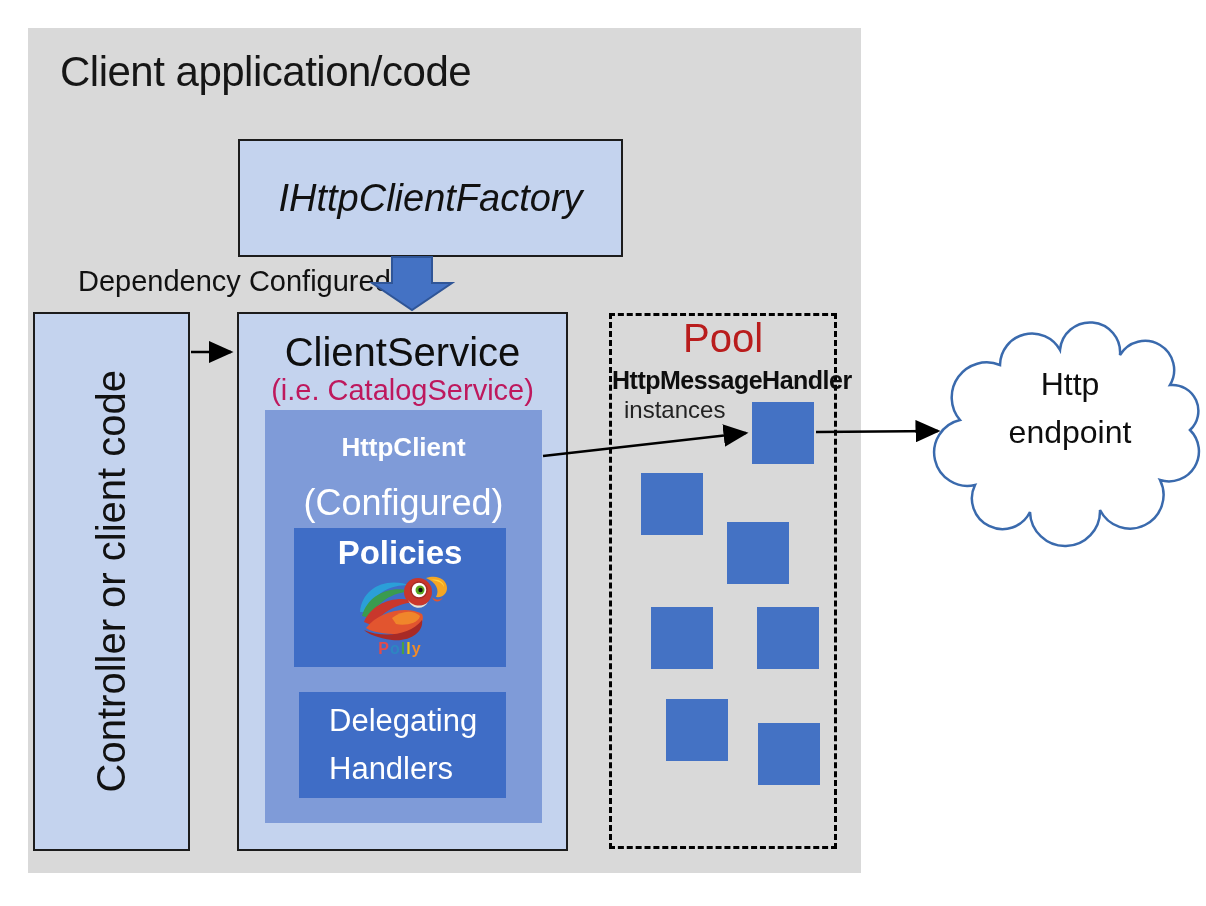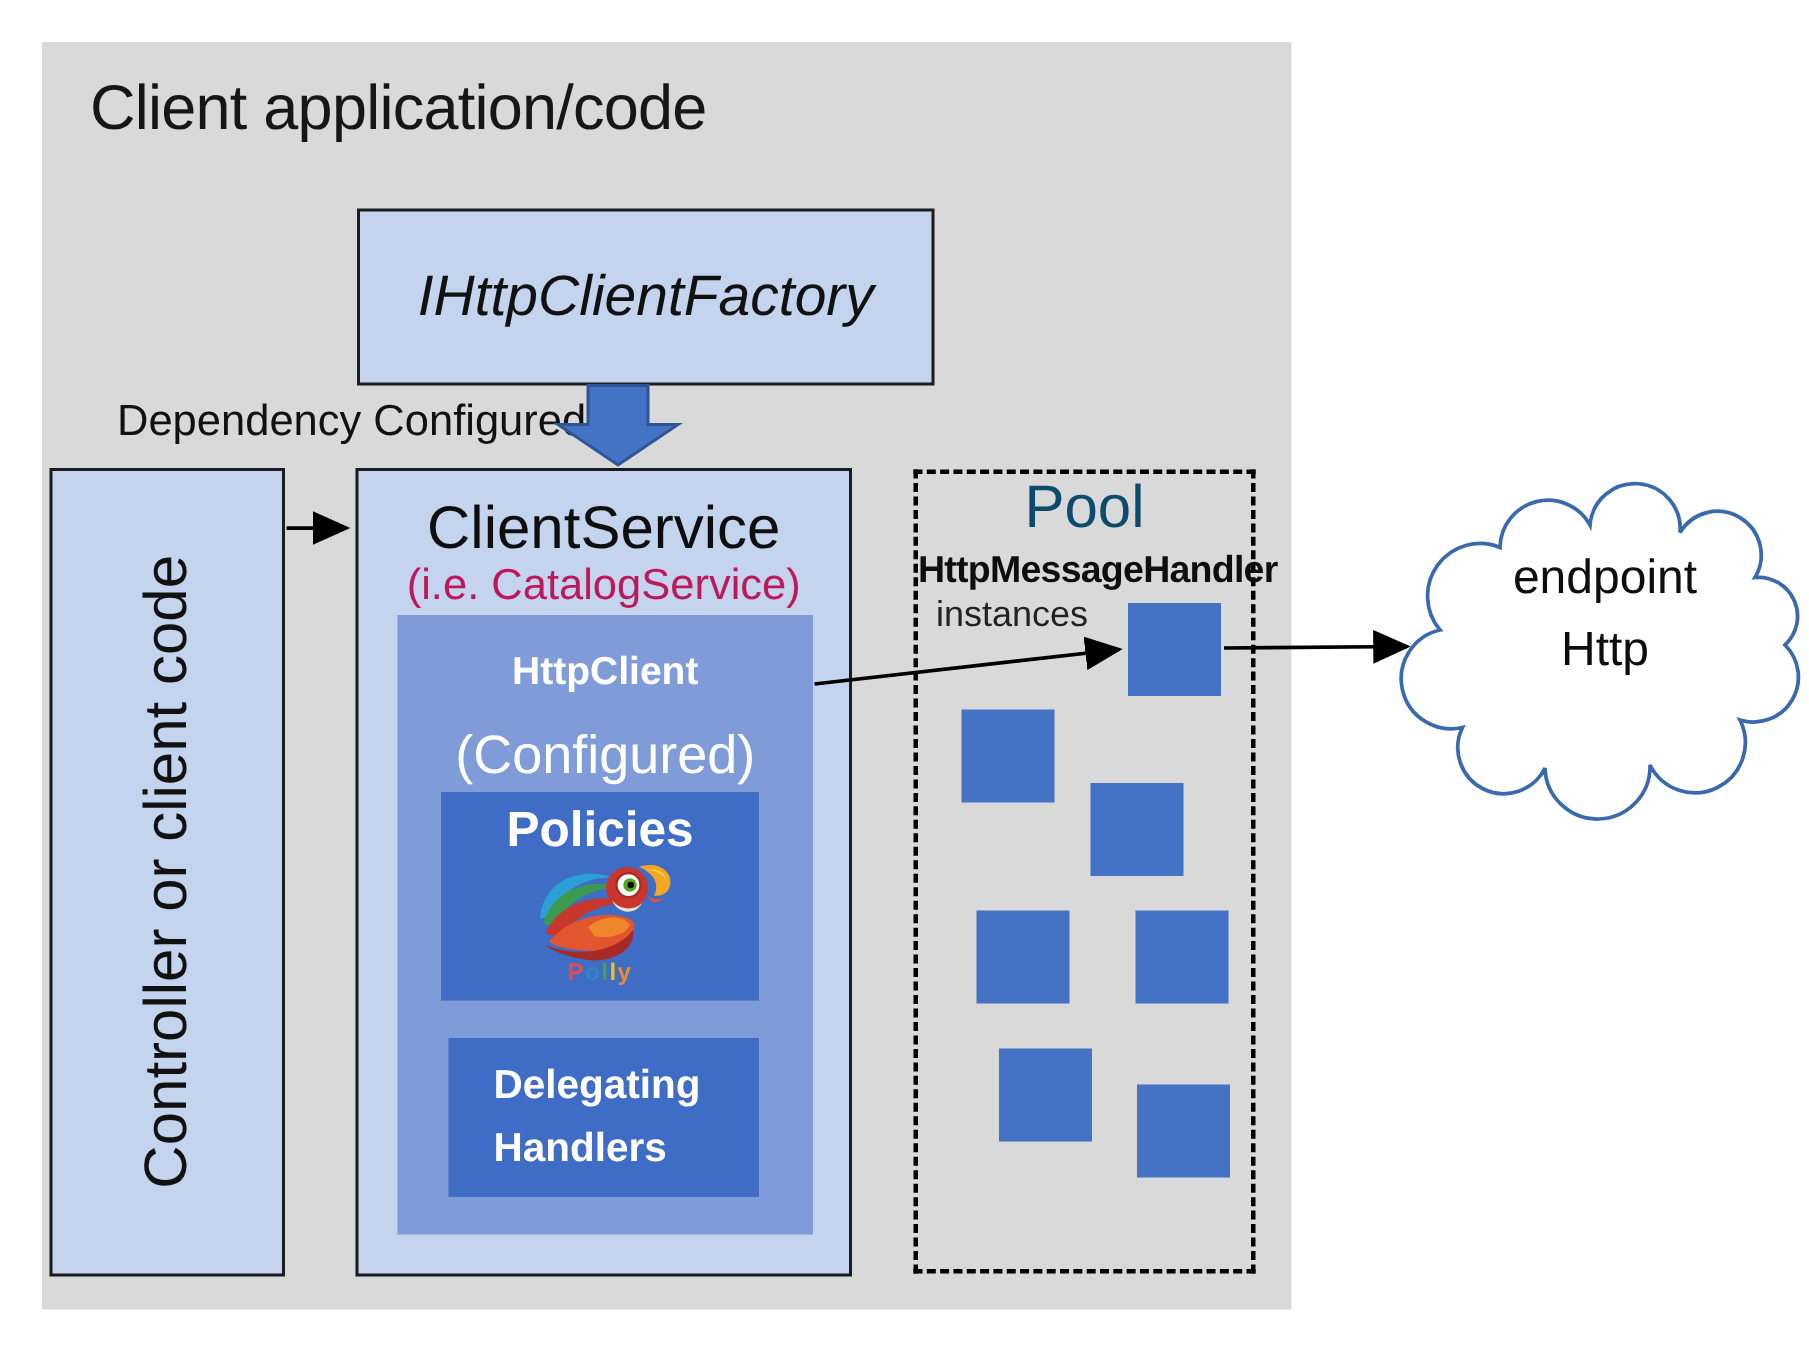--- a/index.html
+++ b/index.html
@@ -34,24 +34,24 @@
   #policies-box{left:294px;top:528px;width:212px;height:139px;background:#3f6dc6;}
   #policies-title{left:0;top:6px;width:100%;text-align:center;font-size:33px;font-weight:bold;color:#fff;}
   #polly-logo{left:58px;top:44px;width:100px;height:72px;}
   #polly-word{left:0;top:112px;width:100%;text-align:center;font-size:16px;font-weight:bold;letter-spacing:1px;}
   #polly-word span{display:inline-block;}
   .pl-0{color:#e14b4b;} .pl-1{color:#2e86c1;} .pl-2{color:#46a049;}
   .pl-3{color:#f1c40f;} .pl-4{color:#ef8a2b;}
 
   #delegating-box{left:299px;top:692px;width:207px;height:106px;background:#3f6dc6;
     display:flex;flex-direction:column;justify-content:center;padding-left:30px;box-sizing:border-box;}
-  #delegating-box .lbl{font-size:27px;font-weight:bold;color:#fff;line-height:1.55;}
+  #delegating-box .lbl{font-size:31px;font-weight:normal;color:#fff;line-height:1.55;}
 
   #pool-box{left:609px;top:313px;width:228px;height:536px;border:3px dashed #000;box-sizing:border-box;}
-  #pool-title{left:0;top:0px;width:100%;text-align:center;font-size:40px;color:#0c4a6e;}
+  #pool-title{left:0;top:0px;width:100%;text-align:center;font-size:40px;color:#b91c1c;}
   #pool-type{left:0;top:50px;width:100%;text-align:center;font-size:25px;font-weight:bold;color:#0e0e0e;letter-spacing:-0.5px;}
   #pool-caption{left:12px;top:80px;font-size:24px;color:#222;}
 
   .pool-square{position:absolute;width:62px;height:62px;background:#4472c4;}
 
   #cloud-label{left:945px;top:360px;width:250px;text-align:center;font-size:32px;color:#0e0e0e;line-height:1.5;}
 
   #overlay{left:0;top:0;width:1206px;height:906px;pointer-events:none;}
 </style>
 </head>
@@ -152,17 +152,17 @@
              A28,28 0 0 1 1170,385
              A26,26 0 0 1 1190,430
              A30,30 0 0 1 1160,480
              A32,32 0 0 1 1100,510
              A34,34 0 0 1 1030,512
              A30,30 0 0 1 975,485
              A28,28 0 0 1 960,420 Z" fill="#ffffff" stroke="#3a6aad" stroke-width="2.5"></path>
   </svg>
 
   <div class="abs" id="cloud-label">
+    <div>Http</div>
     <div>endpoint</div>
-    <div>Http</div>
   </div>
 
 </div>
 
 </body></html>

